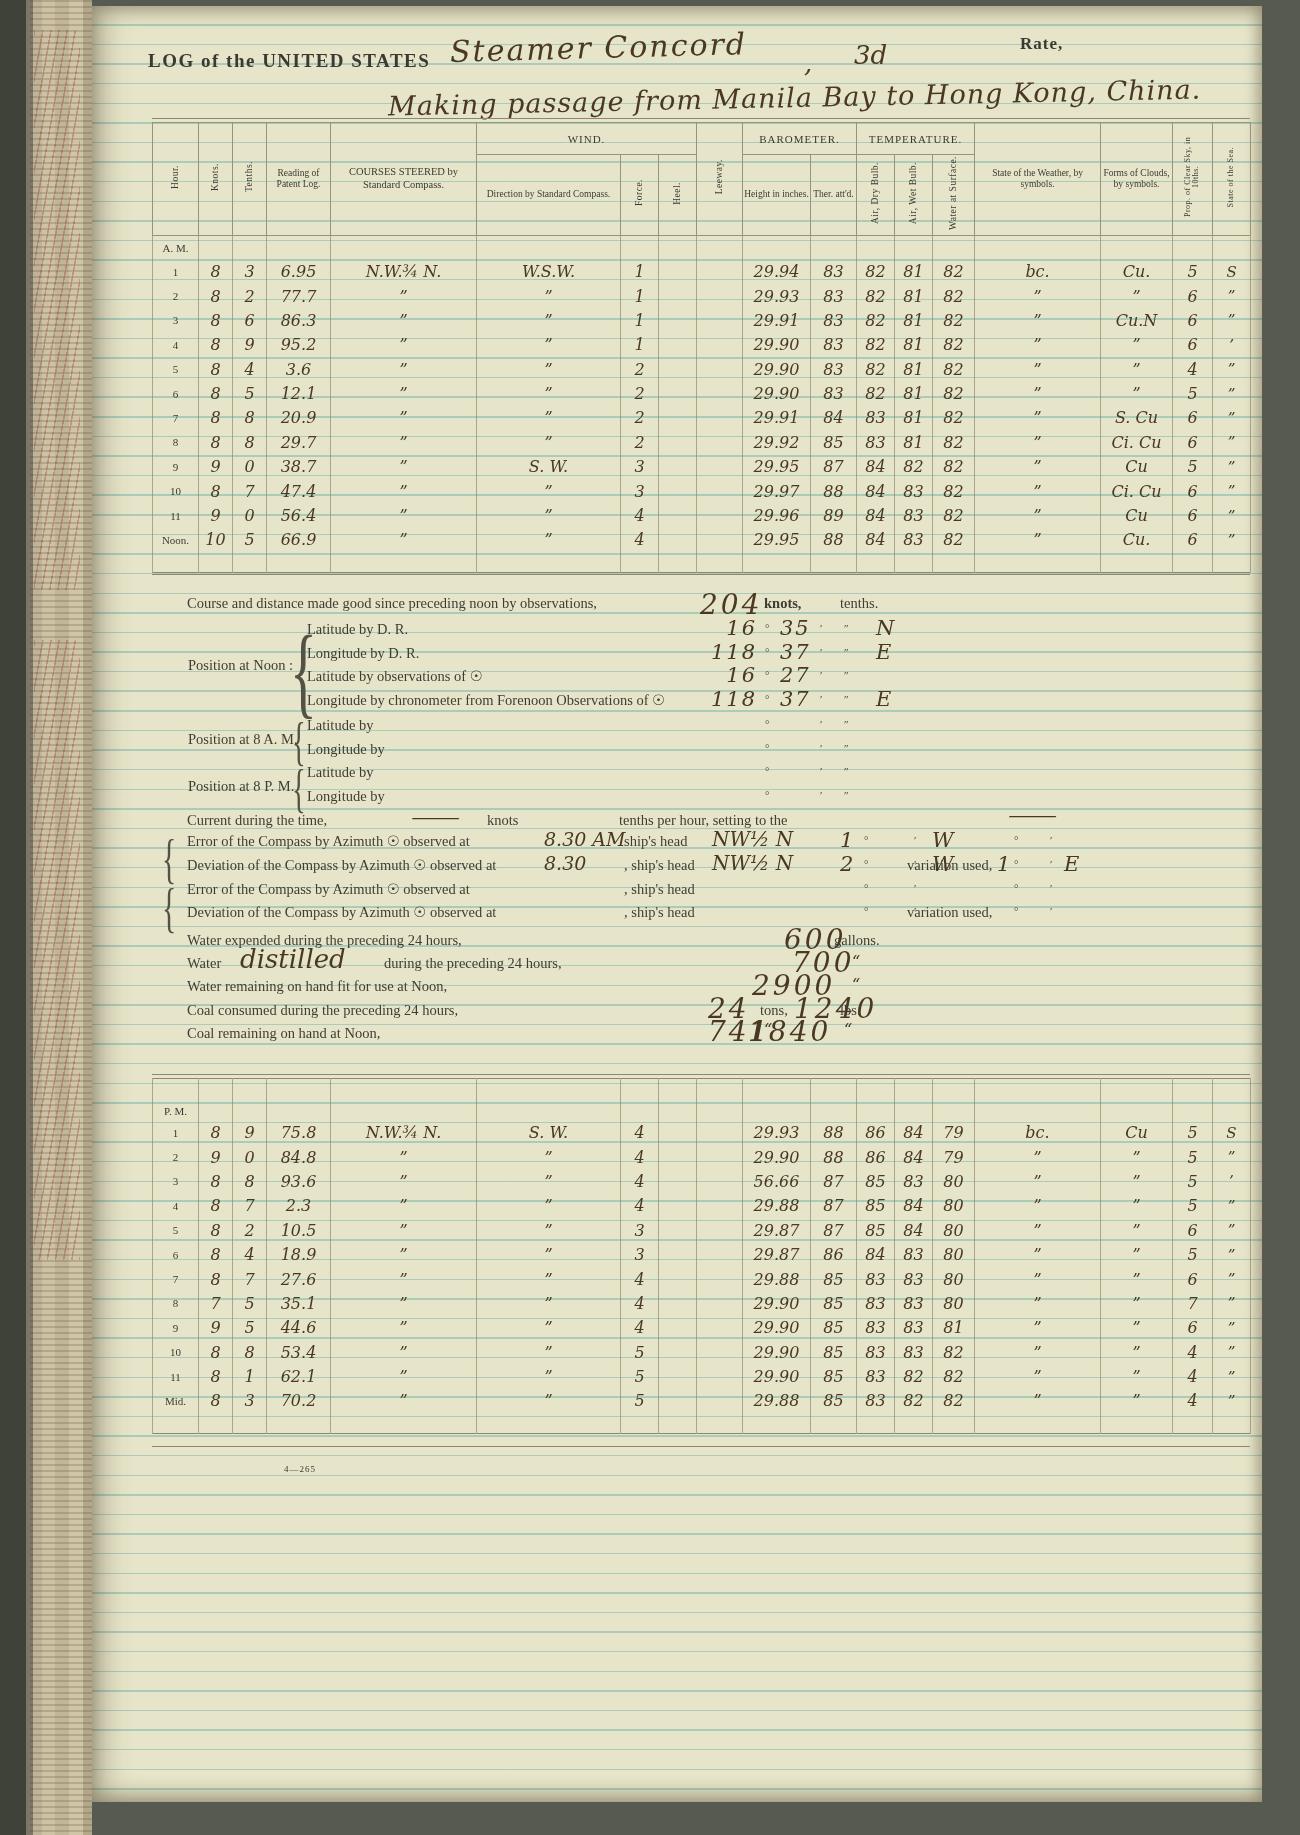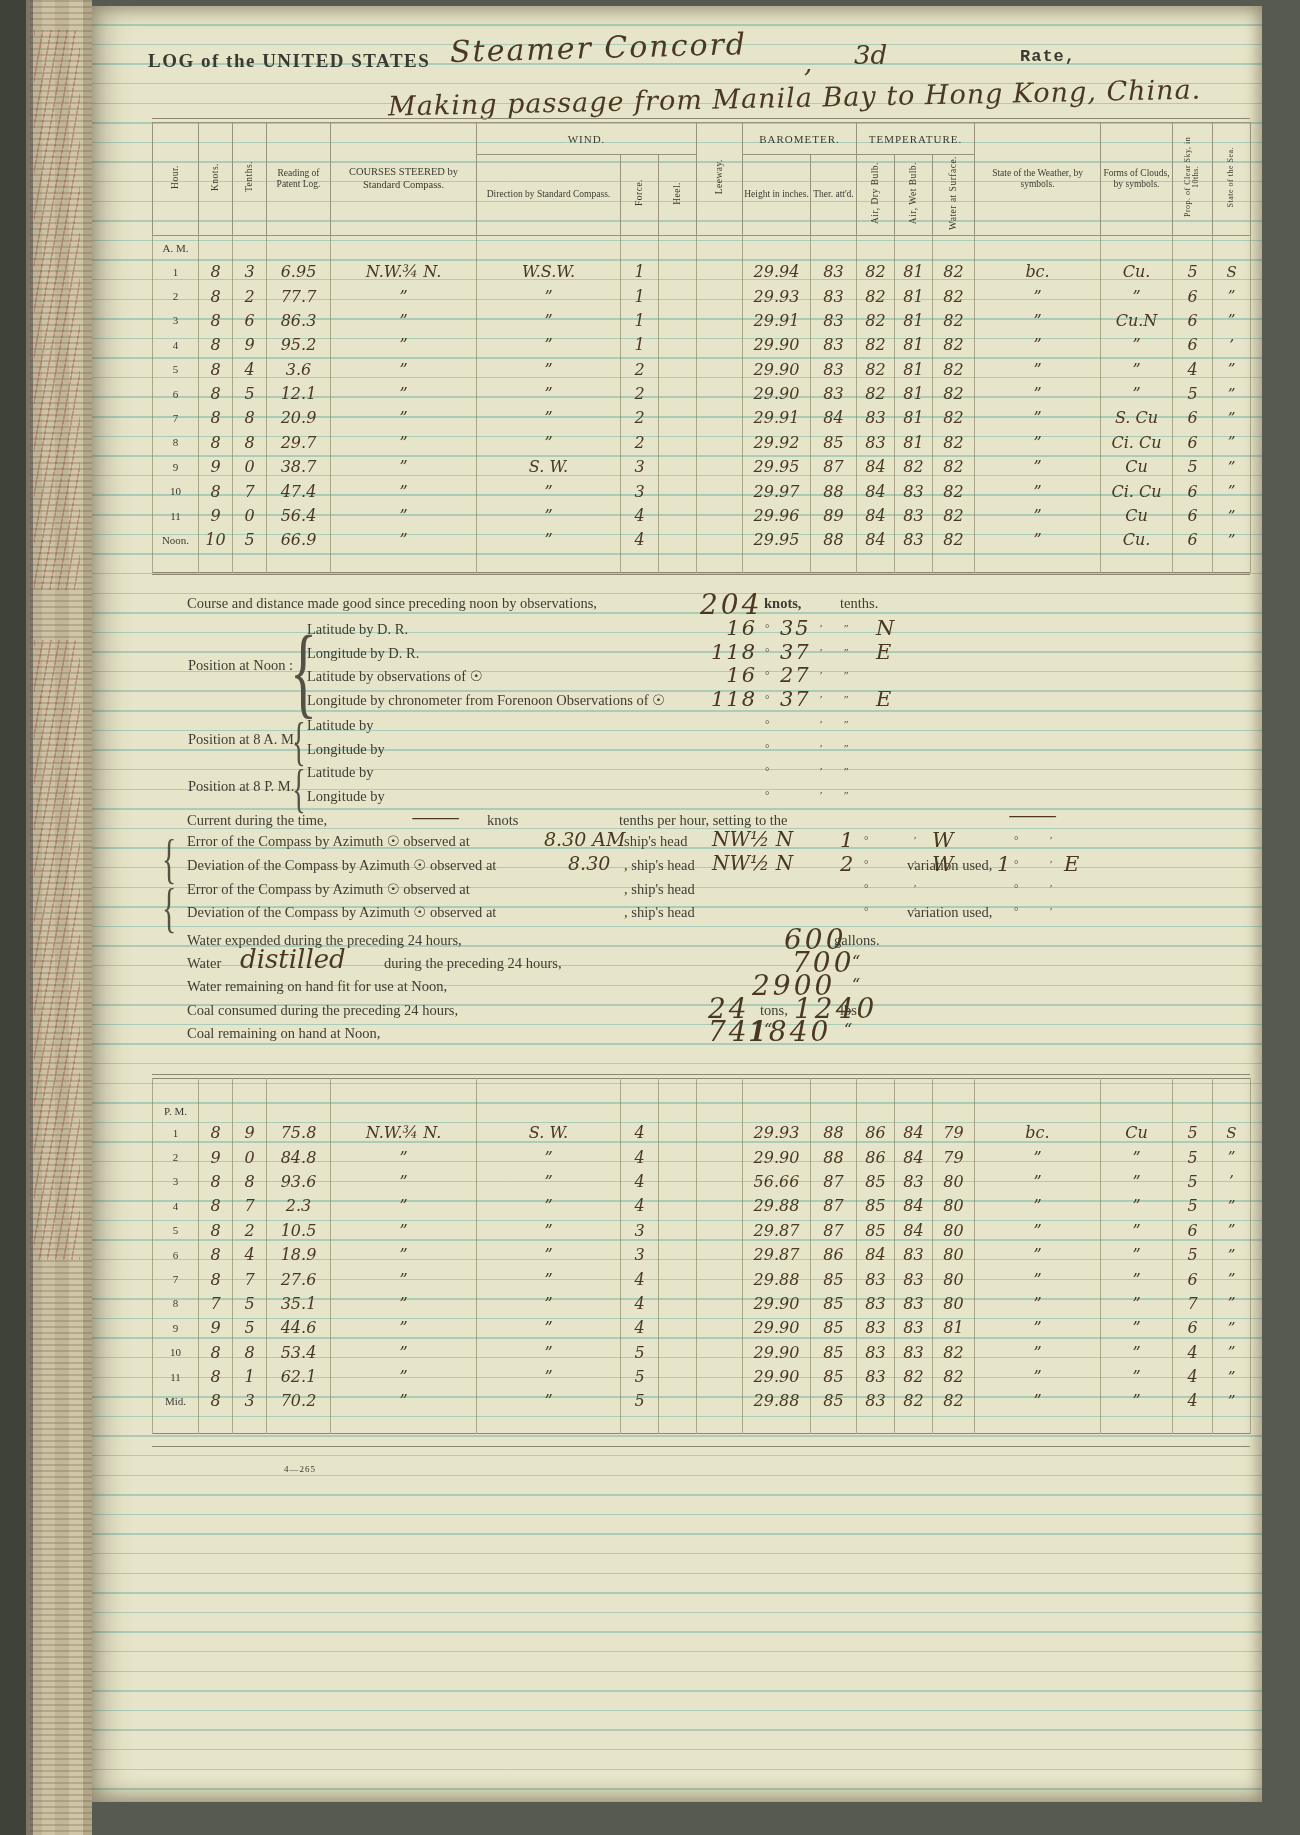--- a/index.html
+++ b/index.html
@@ -73,21 +73,21 @@
   <div class="speckle sp1"></div>
   <div class="speckle sp2"></div>
 </div>
 
 <div class="page">
 
   <div class="abs print title" style="left:56px;top:44px;">LOG of the UNITED STATES</div>
   <div class="abs hw vessel" style="left:358px;top:24px;">Steamer Concord</div>
   <div class="abs hw" style="left:712px;top:42px;font-size:26px;">,</div>
   <div class="abs hw rate-val" style="left:762px;top:34px;">3d</div>
-  <div class="abs print rate-lbl" style="left:928px;top:41px;font-family:Liberation Mono, monospace;">Rate,</div>
+  <div class="abs print rate-lbl" style="left:928px;top:28px;">Rate,</div>
   <div class="abs hw voyage" style="left:296px;top:76px;">Making passage from Manila Bay to Hong Kong, China.</div>
 
   <div class="dbl" style="top:112px;"></div>
   <table class="log" style="top:116px;">
     <colgroup>
       <col style="width:46px">
         <col style="width:34px">
         <col style="width:34px">
         <col style="width:64px">
       <col style="width:146px">
@@ -546,21 +546,21 @@
         <span class="hw hwv abs" style="left:840px;top:-2px;">W</span>
         <span class="print lbl abs" style="left:815px;top:3px;"></span>
         <span class="hw hwv abs" style="left:905px;top:-2px;"></span>
         <span class="sym abs" style="left:922px;top:4px;">°</span>
         <span class="sym abs" style="left:958px;top:4px;">′</span>
         <span class="hw hwv abs" style="left:972px;top:-2px;"></span>
       </div>
 
       <div style="position:relative;height:23.8px;">
         <span class="print lbl abs" style="left:95px;top:3px;">Deviation of the Compass by Azimuth ☉ observed at</span>
-        <span class="hw abs" style="left:476px;top:-2px;font-size:19px;">8.30</span>
+        <span class="hw abs" style="left:452px;top:-2px;font-size:19px;">8.30</span>
         <span class="print lbl abs" style="left:532px;top:3px;">, ship's head</span>
         <span class="hw abs" style="left:620px;top:-3px;font-size:20px;">NW½ N</span>
         <span class="hw hwv abs" style="left:748px;top:-2px;">2</span>
         <span class="sym abs" style="left:772px;top:4px;">°</span>
         <span class="sym abs" style="left:822px;top:4px;">′</span>
         <span class="hw hwv abs" style="left:840px;top:-2px;">W</span>
         <span class="print lbl abs" style="left:815px;top:3px;">variation used,</span>
         <span class="hw hwv abs" style="left:905px;top:-2px;">1</span>
         <span class="sym abs" style="left:922px;top:4px;">°</span>
         <span class="sym abs" style="left:958px;top:4px;">′</span>

